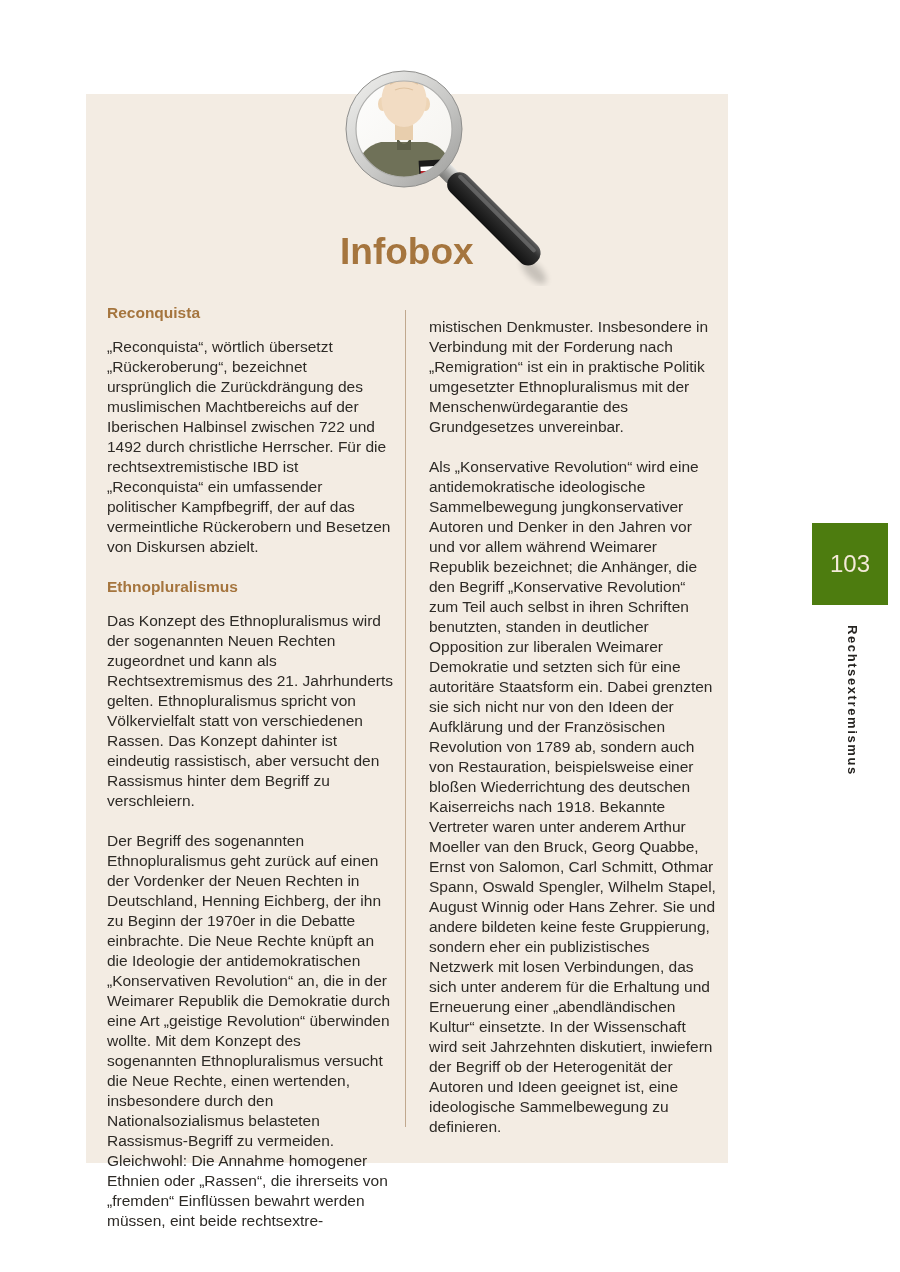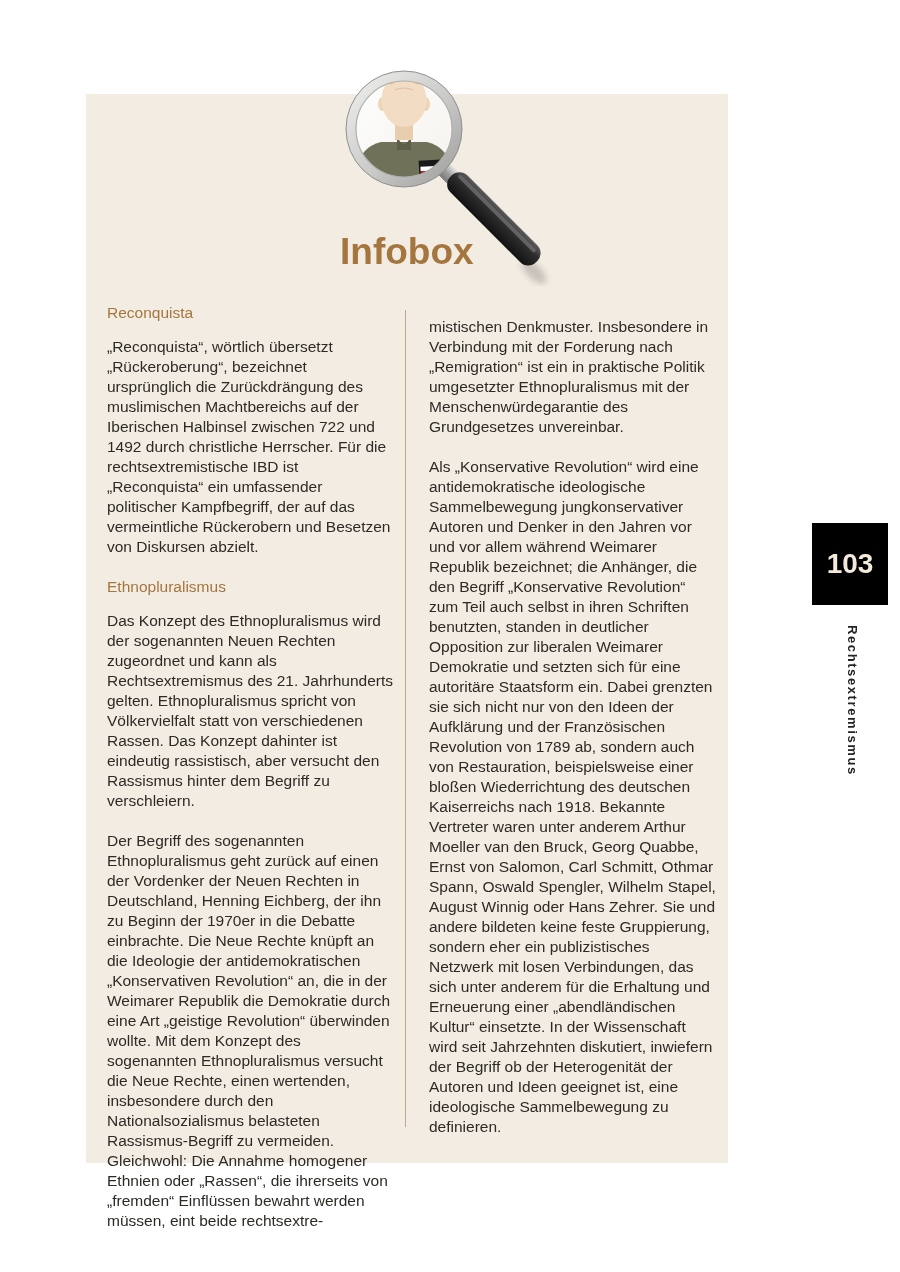--- a/index.html
+++ b/index.html
@@ -18,30 +18,30 @@
   }
   .magnifier { position:absolute; left:335px; top:56px; width:230px; height:230px; }
   .col {
     position:absolute; top:303px; width:287px;
     font-size:15.5px; line-height:20px; color:#2d2a26;
     hyphens:auto; -webkit-hyphens:auto;
   }
   .col-left  { left:107px; }
   .col-right { left:429px; }
   .col h3 {
-    font-size:15.5px; line-height:20px; font-weight:normal; color:#a5753e; margin:0;
+    font-size:15.5px; line-height:20px; font-weight:bold; color:#a5753e; margin:0;
   }
   .col p { margin:14px 0 20px 0; }
   .divider {
     position:absolute; left:405px; top:310px; width:1px; height:817px;
     background:#c0a88e;
   }
   .pagenum {
     position:absolute; left:812px; top:523px; width:76px; height:82px;
-    background:#000000; color:#f4ead9; font-size:28px; font-weight:bold;
+    background:#4d7c0f; color:#f4ead9; font-size:24px; font-weight:normal;
     display:flex; align-items:center; justify-content:center;
   }
   .side-label {
     position:absolute; left:845px; top:625px; height:135px;
     writing-mode:vertical-rl; text-orientation:mixed;
     font-size:13px; letter-spacing:1.6px; color:#262421; font-weight:bold;
   }
 </style>
 </head>
 <body>

